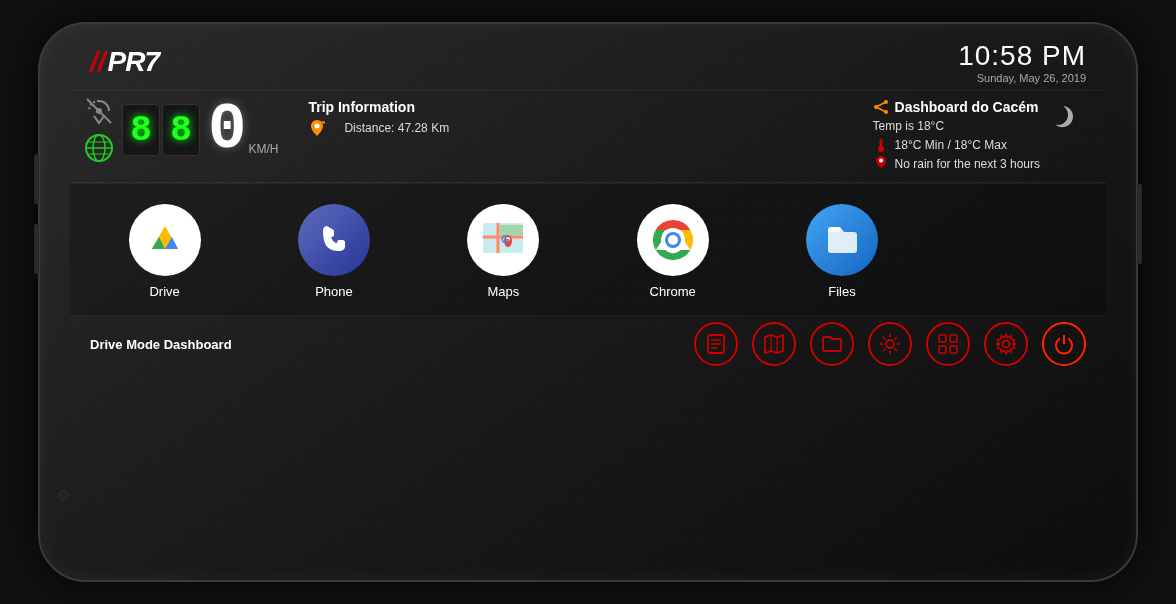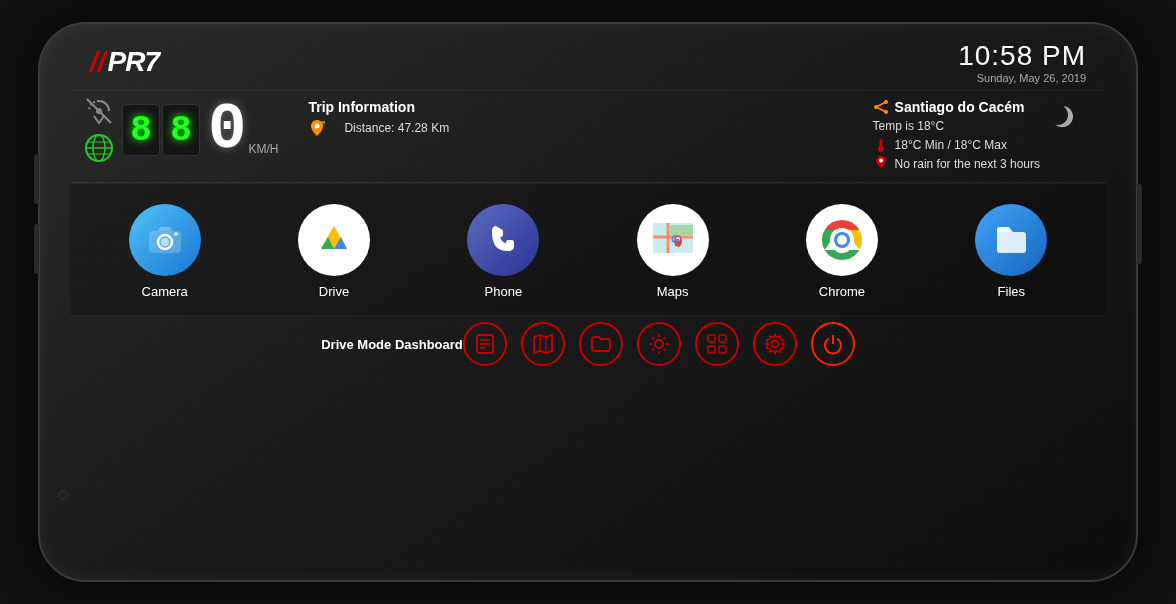--- a/index.html
+++ b/index.html
@@ -287,21 +287,21 @@
     }
     .icon-chrome {
       background: white;
     }
 
     
     .bottom-bar {
       display: flex;
       align-items: center;
       padding: 6px 20px;
-      justify-content: center;
+      justify-content: space-between;
     }
 
     .bottom-label {
       color: white;
       font-size: 13px;
       font-weight: bold;
     }
 
     .bottom-icons {
       display: flex;
@@ -409,21 +409,21 @@
         <div style="display:flex;align-items:flex-start;justify-content:space-between;">
           <div>
             <div class="weather-title">
               <svg width="16" height="16" viewBox="0 0 16 16" xmlns="http://www.w3.org/2000/svg">
                 <circle cx="13" cy="3" r="2" fill="#ff8c00"></circle>
                 <circle cx="3" cy="8" r="2" fill="#ff8c00"></circle>
                 <circle cx="13" cy="13" r="2" fill="#ff8c00"></circle>
                 <line x1="3" y1="8" x2="13" y2="3" stroke="#ff8c00" stroke-width="1.5"></line>
                 <line x1="3" y1="8" x2="13" y2="13" stroke="#ff8c00" stroke-width="1.5"></line>
               </svg>
-              <span>Santiago do Cacém</span>
+              <span>Dashboard do Cacém</span>
             </div>
             <div class="weather-item">
               <span>Temp is 18°C</span>
             </div>
             <div class="weather-item">
               <svg width="16" height="16" viewBox="0 0 16 16" xmlns="http://www.w3.org/2000/svg">
                 <ellipse cx="8" cy="13" rx="3" ry="3" fill="#cc0000"></ellipse>
                 <rect x="6.5" y="3" width="3" height="9" rx="1.5" fill="#cc0000"></rect>
               </svg>
               <span>18°C Min / 18°C Max</span>
@@ -443,32 +443,20 @@
           </div>
         </div>
       </div>
 
     </div>
 
     <div class="section-divider"></div>
 
     <div class="app-grid">
 
-      <div class="app-item">
-        <div class="app-icon icon-camera">
-          <svg width="44" height="44" viewBox="0 0 44 44" xmlns="http://www.w3.org/2000/svg">
-            <rect x="6" y="13" width="32" height="22" rx="4" fill="rgba(255,255,255,0.2)"></rect>
-            <path d="M15 13 L17 9 L27 9 L29 13" fill="rgba(255,255,255,0.3)"></path>
-            <circle cx="22" cy="24" r="7" fill="none" stroke="white" stroke-width="2.5"></circle>
-            <circle cx="22" cy="24" r="4" fill="rgba(255,255,255,0.6)"></circle>
-            <circle cx="33" cy="16" r="2" fill="rgba(255,255,255,0.7)"></circle>
-          </svg>
-        </div>
-        <span class="app-label">Camera</span>
-      </div>
 
       <div class="app-item">
         <div class="app-icon icon-drive">
           <svg width="50" height="50" viewBox="0 0 50 50" xmlns="http://www.w3.org/2000/svg">
             <polygon points="25,10 38,32 12,32" fill="#2196F3" opacity="0"></polygon>
             <polygon points="25,12 36,30 14,30" fill="none"></polygon>
 
             <polygon points="25,11 39,34 11,34" fill="none"></polygon>
             <polygon points="14,34 25,14 36,34" fill="none"></polygon>
 

